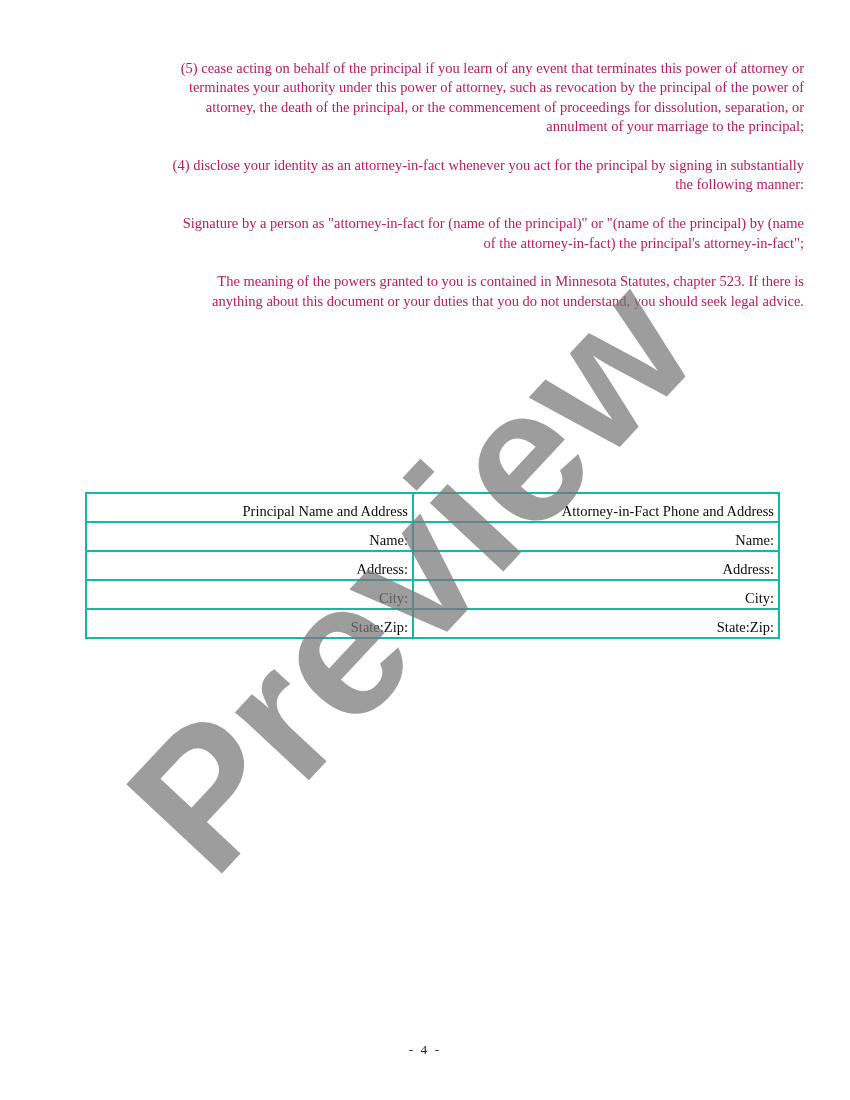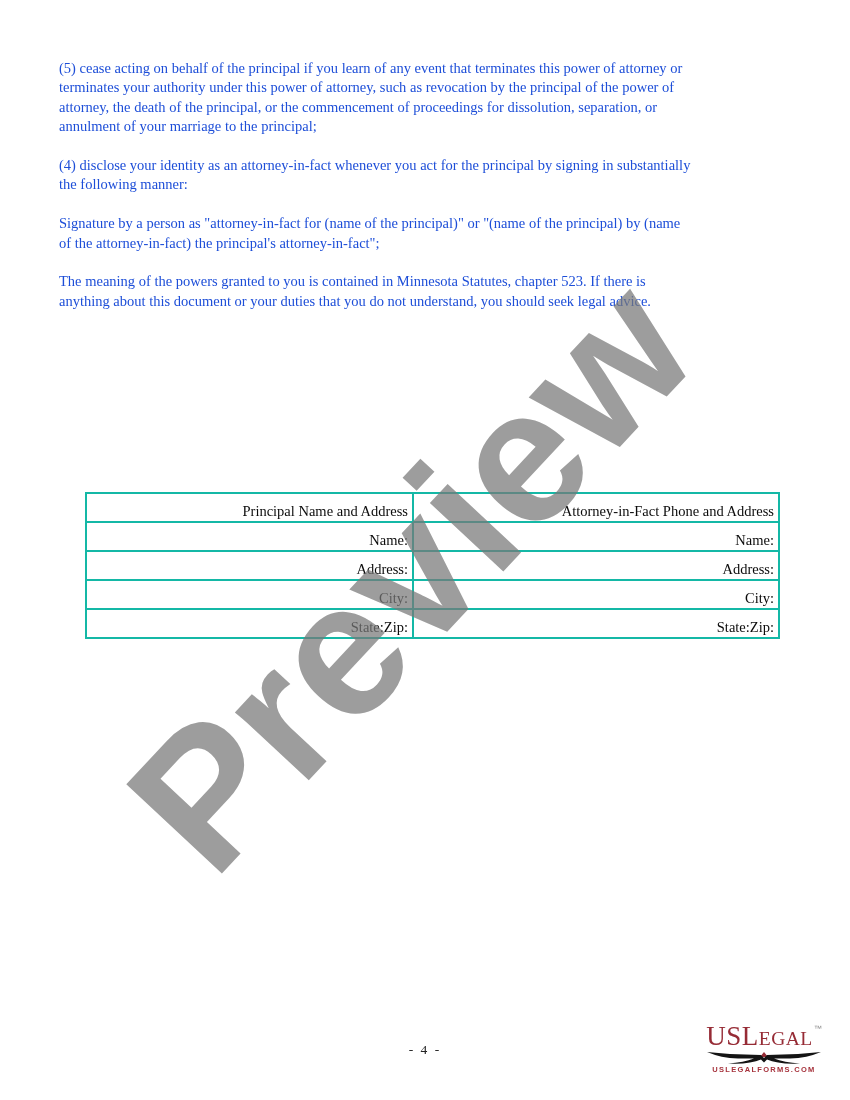--- a/index.html
+++ b/index.html
@@ -21,21 +21,22 @@
     width:850px;height:1100px;
     background:#ffffff;
   }
   
   .body-text{
     position:absolute;
     left:59px;top:59px;
     width:745px;
     font-size:14.5px;
     line-height:19.4px;
-    color:#1d4ed8;
+    color:#be185d;
+    text-align:right;
   }
   .para{
     white-space:pre-line;
     margin:0 0 19.4px 0;
   }
   
   .form-table{
     position:absolute;
     left:85px;top:492px;
     border-collapse:collapse;
@@ -158,22 +159,14 @@
         <td><span class="state-left">State:</span><span>Zip:</span></td>
         <td><span class="state-right">State:</span><span>Zip:</span></td>
       </tr>
     </tbody>
   </table>
 
   <div class="watermark">Preview</div>
 
   <div class="page-number">- 4 -</div>
 
-  <div class="logo">
-    <div class="logo-brand"><span class="big">US</span><span class="big">L</span><span class="small">EGAL</span><span class="tm">™</span></div>
-    <svg class="logo-wings" width="118" height="13" viewBox="0 0 118 13" xmlns="http://www.w3.org/2000/svg">
-      <polygon points="59,1 55,6 63,6" fill="#962b35"></polygon>
-      <path d="M59 7 L56 4 L25 3 L2 1 Q16 7 33 7.5 L49 7.5 Q39 11.5 23 12.5 Q45 13.5 56 8.5 L59 11.5 L62 8.5 Q73 13.5 95 12.5 Q79 11.5 69 7.5 L85 7.5 Q102 7 116 1 L93 3 L62 4 Z" fill="#141414"></path>
-    </svg>
-    <div class="logo-site">USLEGALFORMS.COM</div>
-  </div>
 
 </div>
 
 </body></html>

